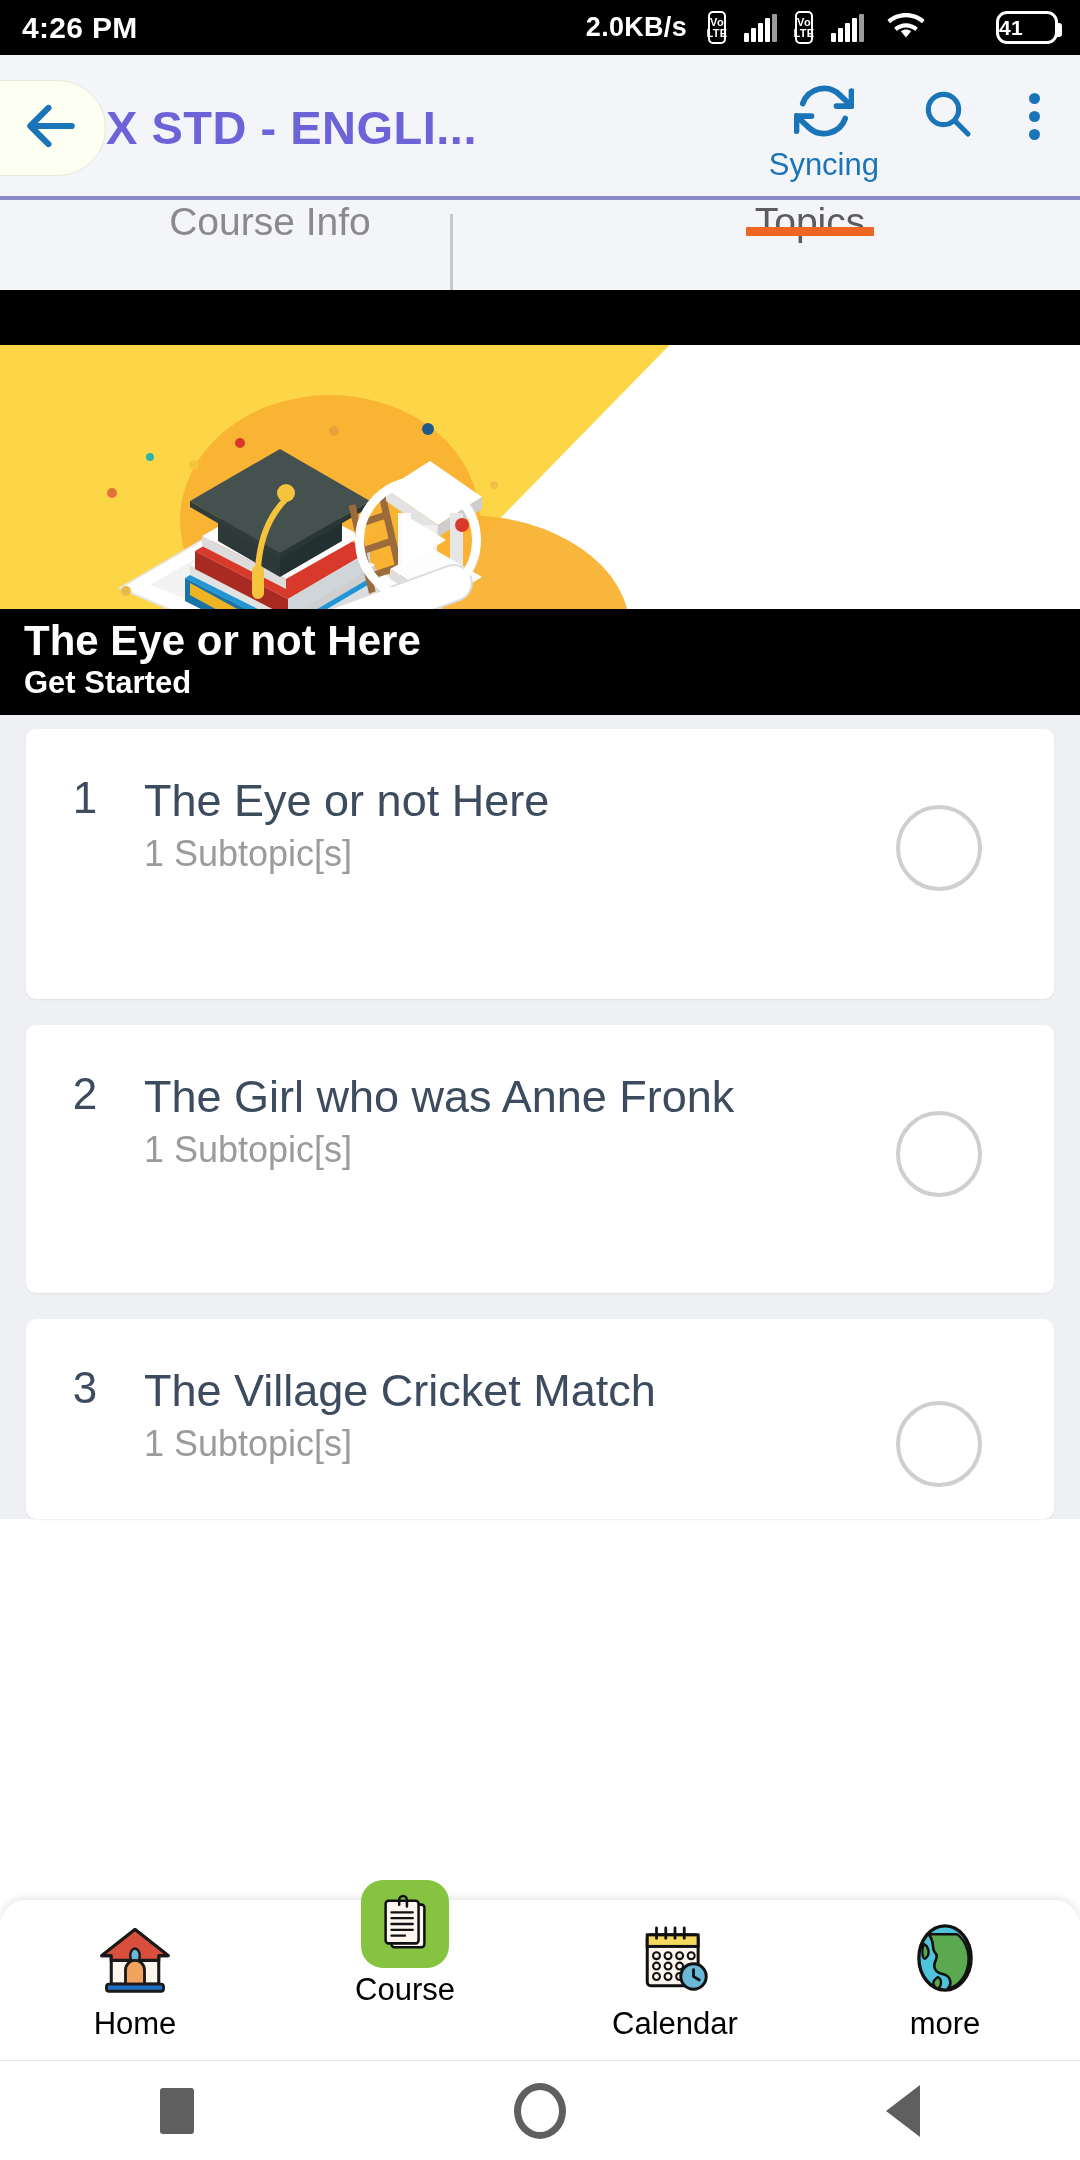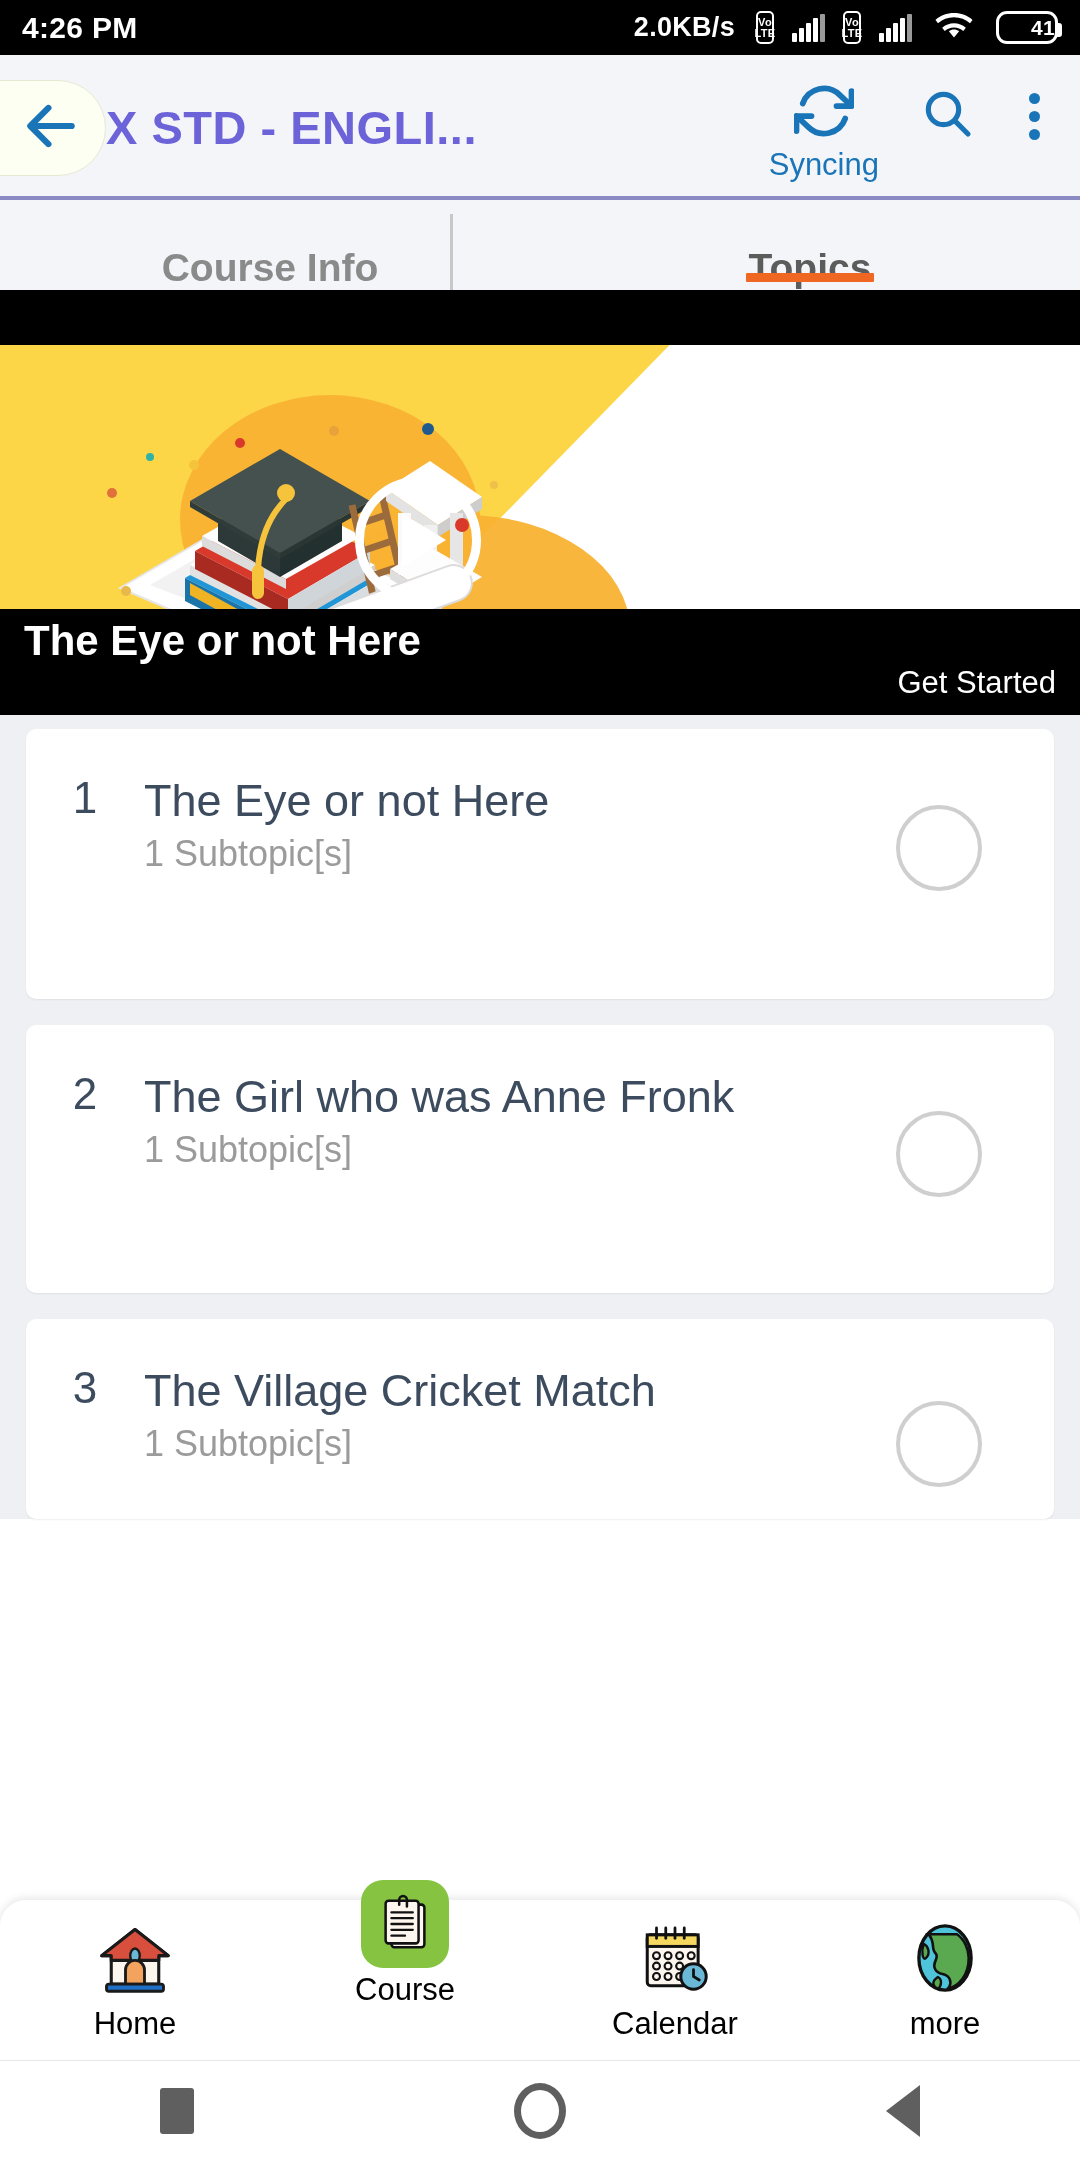--- a/index.html
+++ b/index.html
@@ -24,22 +24,22 @@
     border:2px solid #fff; border-radius:5px; width:18px; height:33px;
     font-size:11px; line-height:1.0; font-weight:700;
   }
   .bars{ display:flex; align-items:flex-end; gap:2px; height:28px; }
   .bars i{ display:block; width:5px; background:#fff; border-radius:1px;}
   .bars i:nth-child(1){height:9px}.bars i:nth-child(2){height:14px}
   .bars i:nth-child(3){height:19px}.bars i:nth-child(4){height:24px}
   .bars i:nth-child(5){height:28px; background:#9a9a9a}
   .batt{
     border:3px solid #fff; border-radius:11px; width:62px; height:33px;
-    display:flex; align-items:center; justify-content:flex-end;
-    font-size:21px; font-weight:700; position:relative;
+    display:flex; align-items:center; justify-content:flex-start;
+    font-size:21px; font-weight:700; position:relative;margin-left:48px;
   }
   .batt::after{content:"";position:absolute;right:-7px;top:9px;width:5px;height:14px;background:#fff;border-radius:0 3px 3px 0;}
 
   
   .appbar{
     height:145px; background:#f4f5f9; position:relative;
     display:flex; align-items:center; padding-left:0;
   }
   .backbtn{
     width:110px; height:96px; margin-left:-4px;
@@ -54,21 +54,21 @@
   }
   .appactions{ margin-left:auto; display:flex; align-items:flex-start; padding-right:26px; gap:40px; padding-top:8px;}
   .act{ display:flex; flex-direction:column; align-items:center; }
   .synclabel{ color:#1a75b8; font-size:31px; margin-top:2px; }
   .kebab{ display:flex; flex-direction:column; gap:7px; padding:12px 14px;}
   .kebab span{ width:11px; height:11px; border-radius:50%; background:#1a75b8; display:block;}
   .appbar-underline{ position:absolute; left:0; right:0; bottom:0; height:4px; background:#8b8ac4; }
 
   
   .tabs{
-    height:90px; background:#f4f5f9; display:flex; align-items:flex-end; position:relative;font-weight:bold;
+    height:90px; background:#f4f5f9; display:flex; align-items:flex-start; position:relative;
   }
   .tab{
     flex:0 0 50%; display:flex; flex-direction:column; align-items:center; justify-content:center;
     position:relative;
   }
   .tab span{ font-size:39px; color:#8a8a8a; }
   .tab.active span{ color:#5c5c5c; }
   .tab-ul{ position:absolute; bottom:8px; width:128px; height:9px; background:#ef6723; border-radius:1px; }
   .tabdiv{ position:absolute; left:50%; top:14px; bottom:0; width:3px; background:#c8c8c8; transform:translateX(-90px);}
 
@@ -95,21 +95,21 @@
     content:""; border-left:44px solid #fff; border-top:27px solid transparent;
     border-bottom:27px solid transparent; margin-left:12px;
   }
 
   
   .caption{
     position:absolute; left:0; right:0; bottom:0; background:#000; color:#fff;
     padding:8px 24px 14px 24px;
   }
   .cap-title{ font-size:42px; font-weight:700; line-height:1.12; }
-  .cap-sub{ font-size:31px; font-weight:400; line-height:1.2;text-align:right; }
+  .cap-sub{ font-size:31px; font-weight:700; line-height:1.2; }
 
   
   .list{ background:#eff0f4; padding:14px 26px 0 26px; }
   .card{
     background:#fff; border-radius:10px; margin-bottom:26px;
     display:flex; align-items:flex-start; position:relative;
     padding:42px 0 48px 0; box-shadow:0 1px 2px rgba(0,0,0,.07);
   }
   .card.c1{ min-height:270px; }
   .card.c2{ min-height:268px; }

